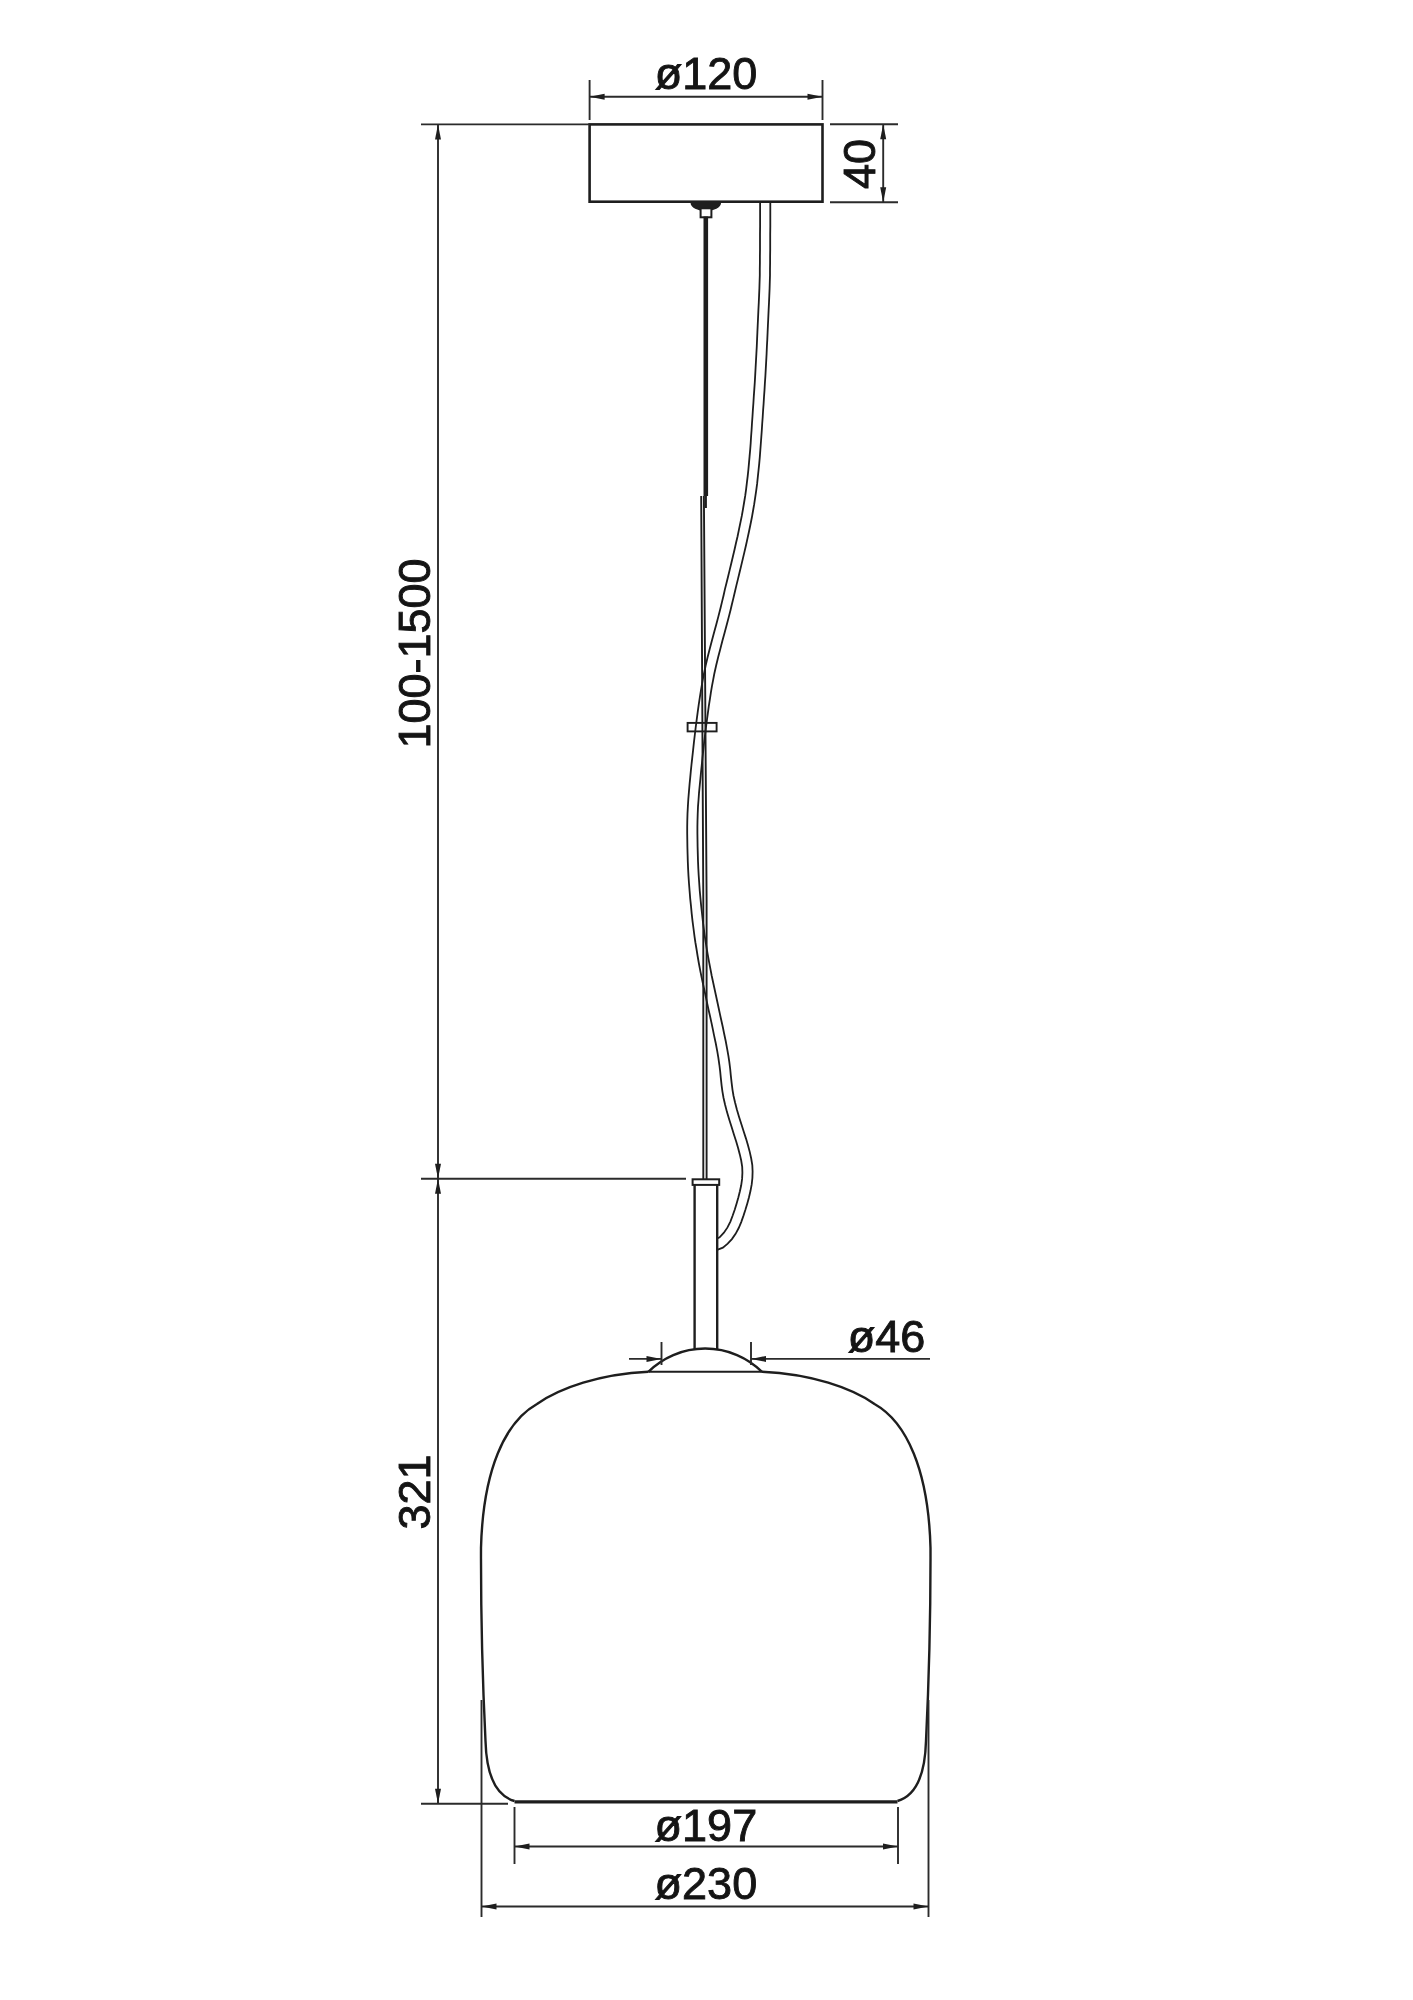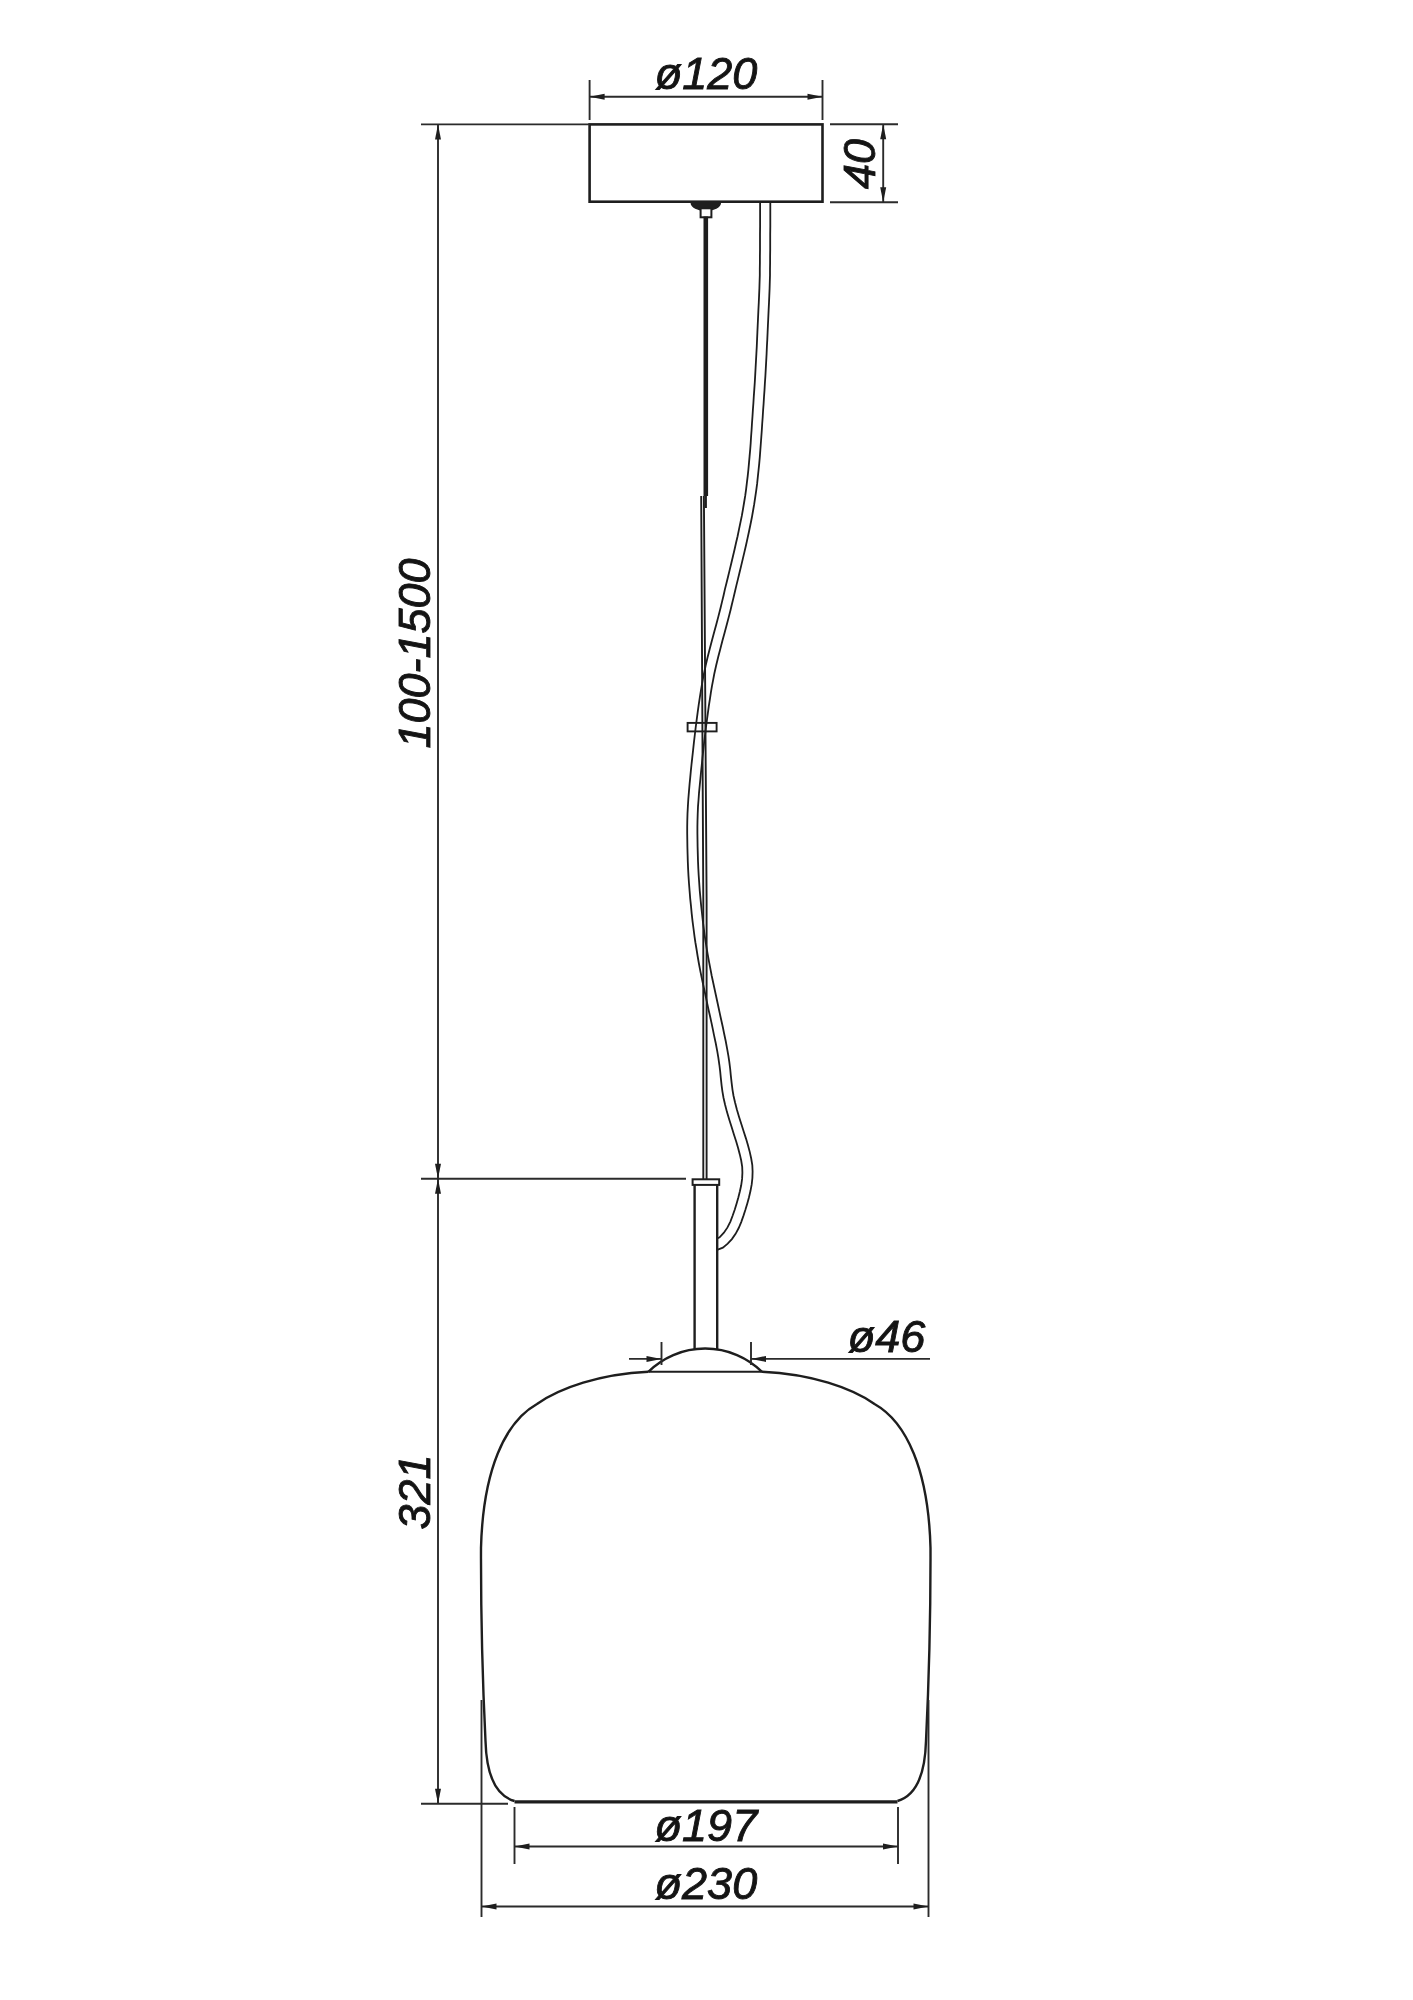--- a/index.html
+++ b/index.html
@@ -1,16 +1,16 @@
 <!DOCTYPE html>
 <html><head>
 <meta charset="utf-8">
 <style>
   html,body{margin:0;padding:0;background:#ffffff;}
-  .page{width:1413px;height:2000px;position:relative;background:#ffffff;overflow:hidden;font-style:italic;}
+  .page{width:1413px;height:2000px;position:relative;background:#ffffff;overflow:hidden;}
   text{font-family:"Liberation Sans", sans-serif;fill:#141414;}
 </style>
 </head>
 <body>
 <div class="page">
 <svg width="1413" height="2000" viewBox="0 0 1413 2000">
 
   <rect x="0" y="0" width="1413" height="2000" fill="#ffffff"></rect>
 
   <g stroke="#1e1e1e" fill="none" stroke-linecap="butt">

